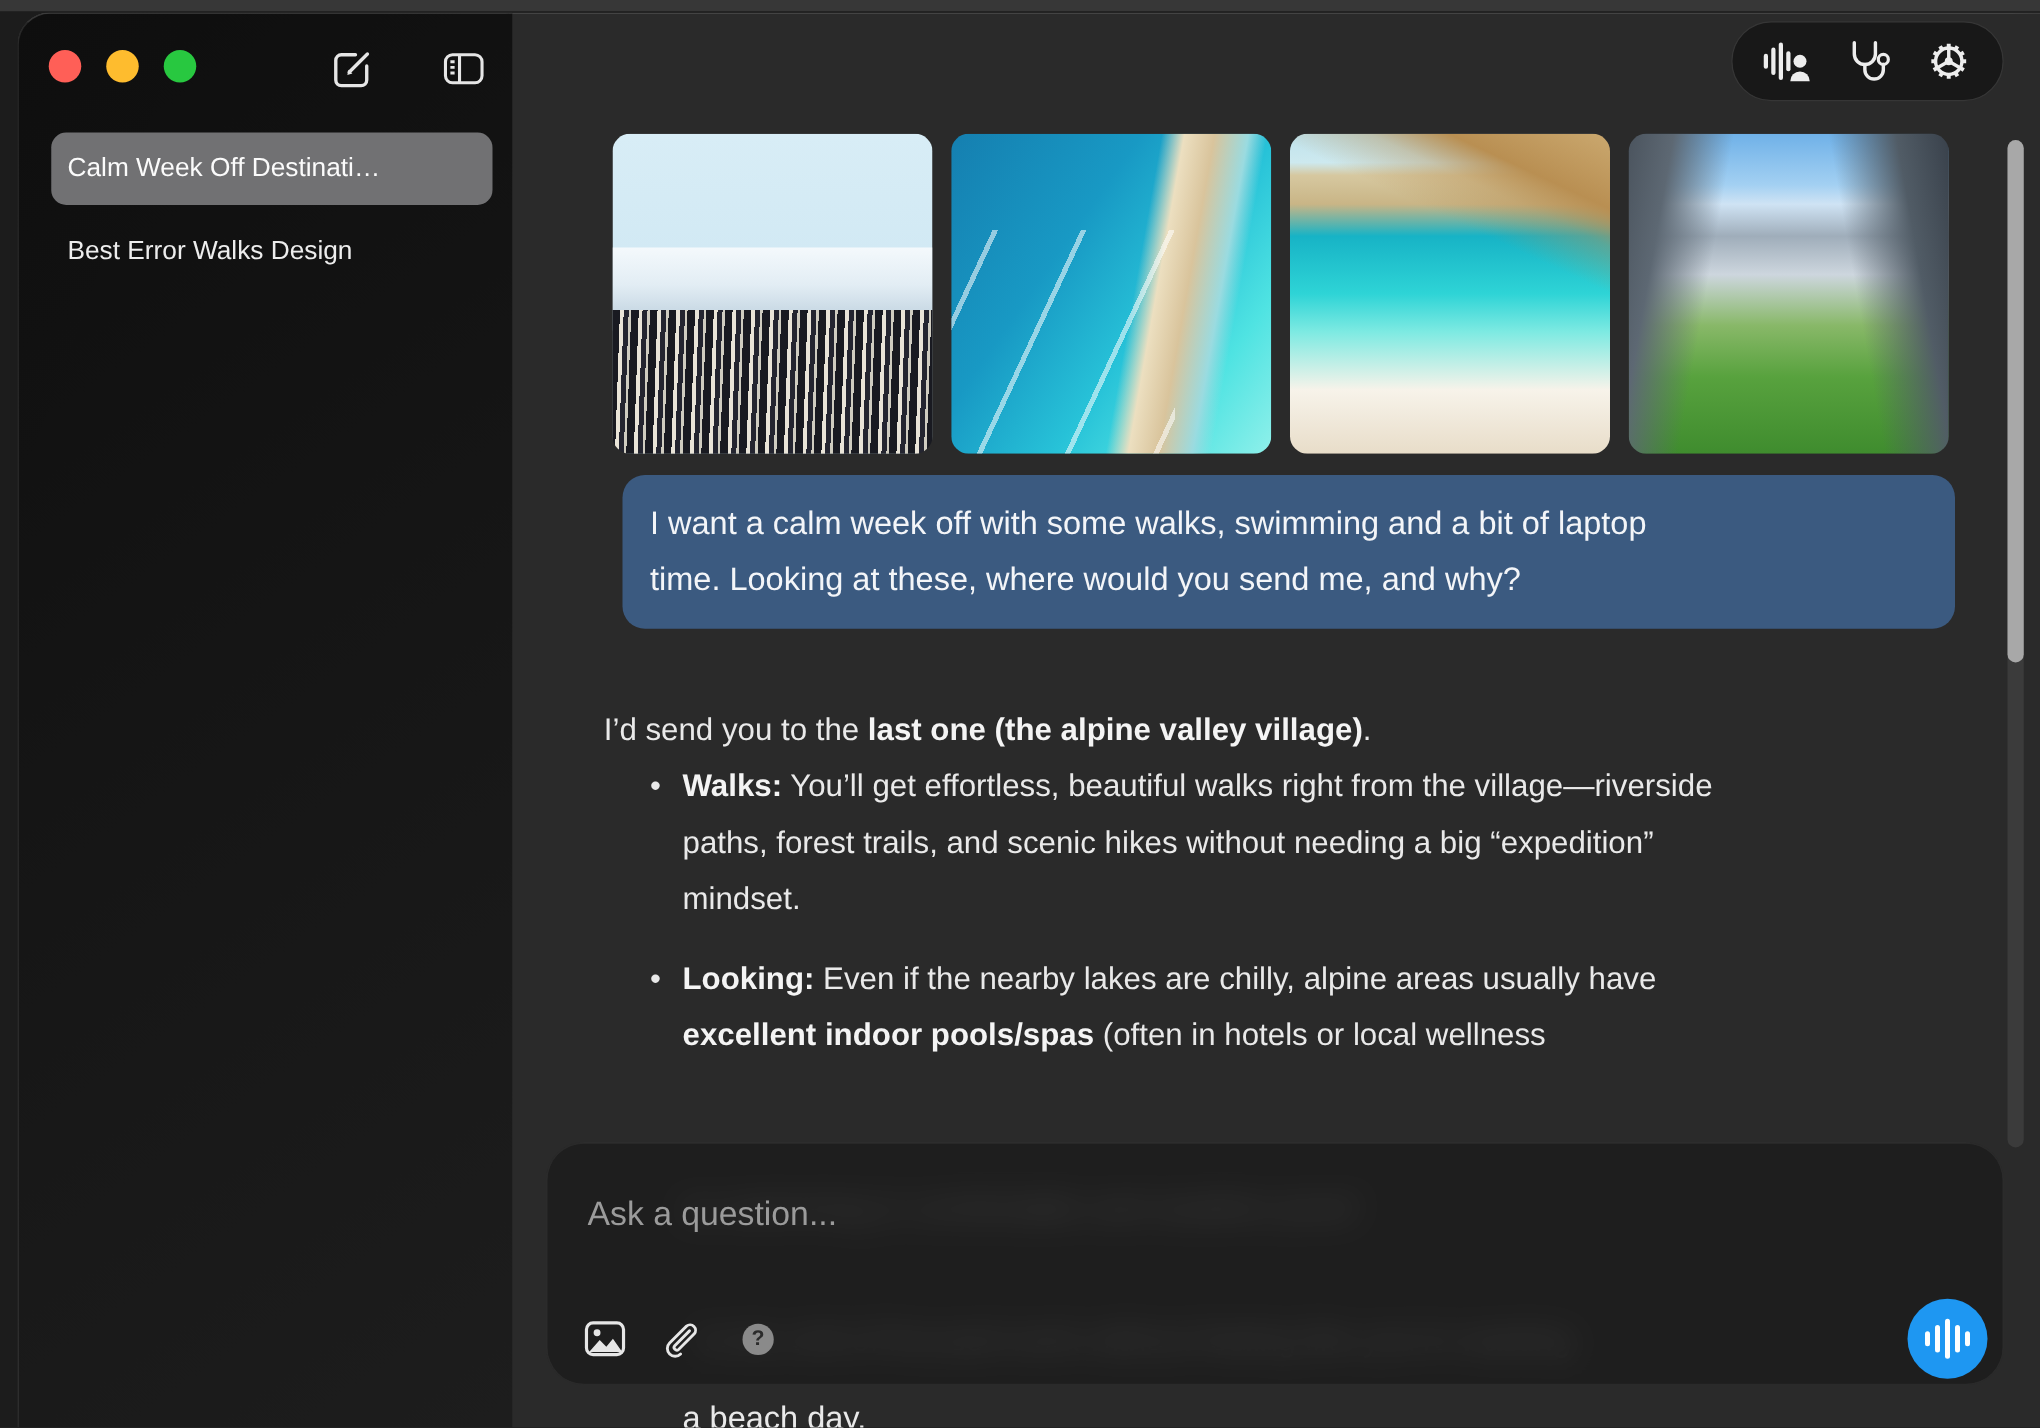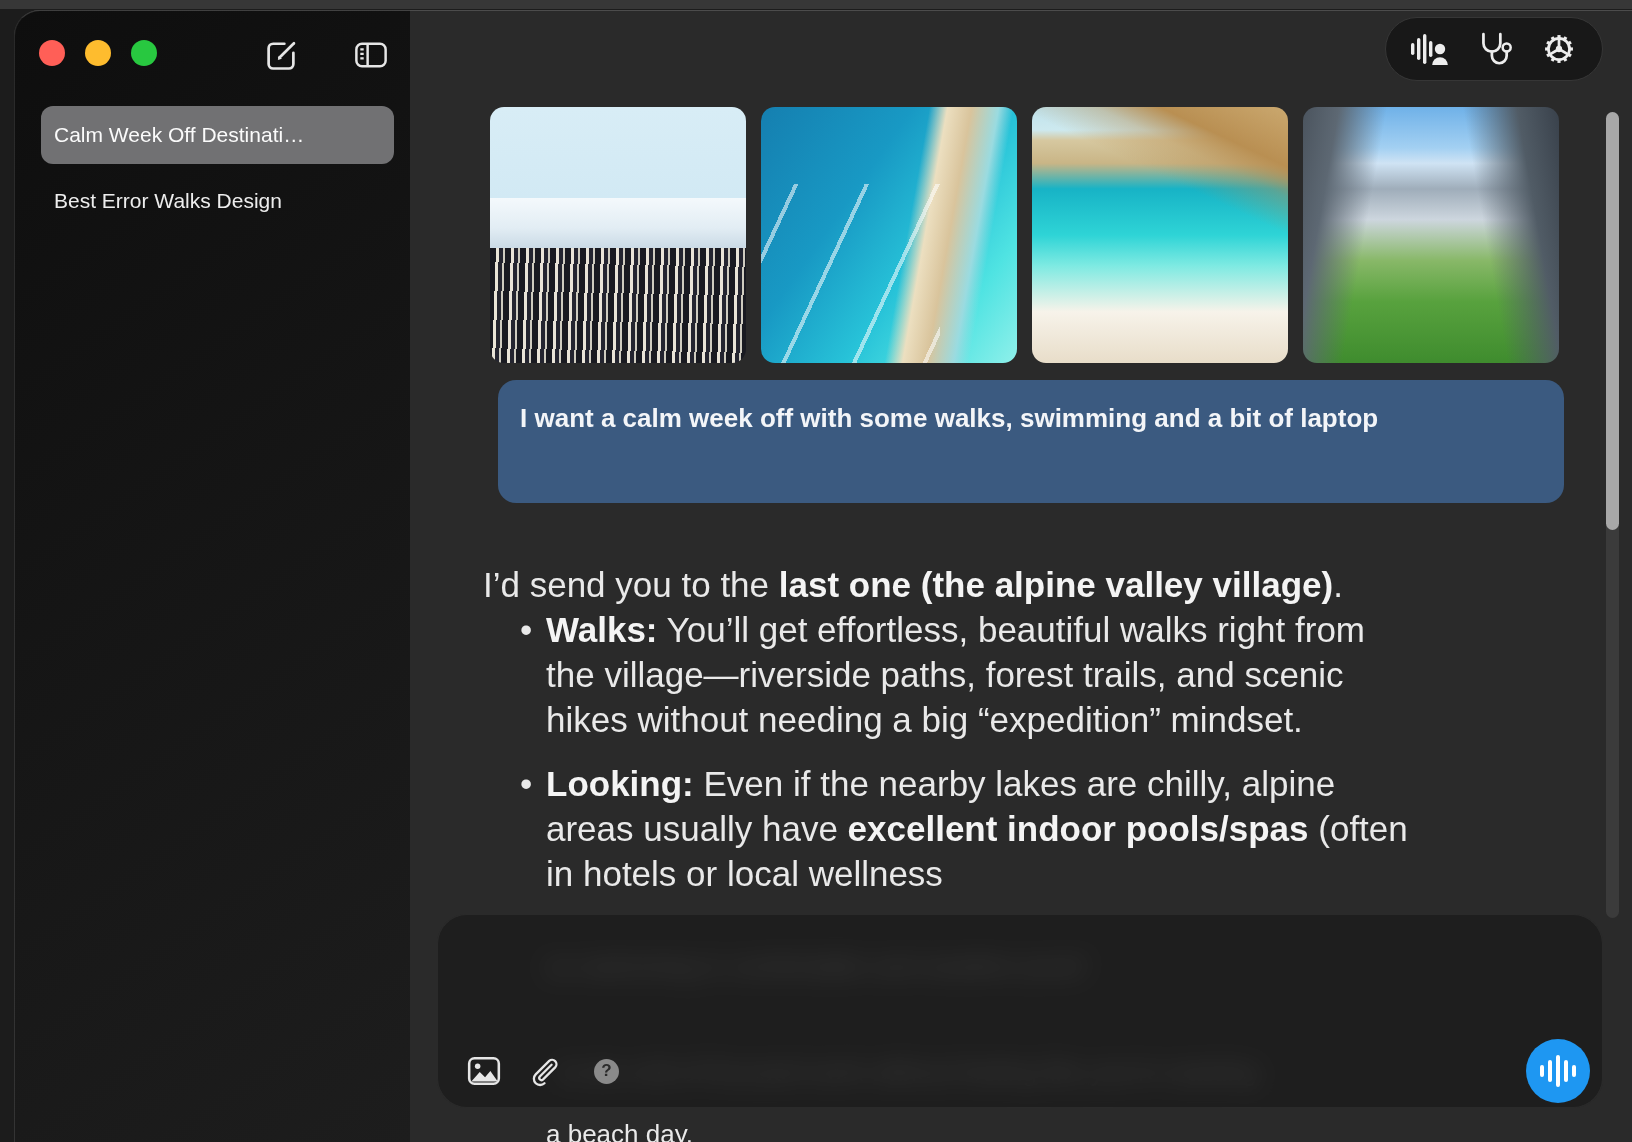--- a/index.html
+++ b/index.html
@@ -68,25 +68,25 @@
       linear-gradient(180deg,#bfe2ec 0%,#cde9ef 9%,#d6c8a0 13%,#c9b586 22%,#17b3c6 32%,#2ed4d6 50%,#7eeae2 62%,#f7f3ea 80%,#e8ddc9 100%);}
   .photo.p4{left:1303px;
     background-image:
       linear-gradient(100deg,#4b545e 0%,#5d6873 12%,transparent 28%),
       linear-gradient(260deg,#39414b 0%,#515c66 14%,transparent 32%),
       linear-gradient(180deg,#6fb1e8 0%,#a3d0f2 16%,#cfe3f4 22%,#9fadba 32%,#cdd6de 44%,#88b868 60%,#58a23e 76%,#3f8c2e 100%);}
   
   .bubble{
     position:absolute;left:498px;top:380px;width:1066px;height:123px;border-radius:18px;
     background:#3b5a80;color:#f3f5f8;font-size:26px;line-height:45px;
-    padding:16px 0 0 22px;z-index:2;font-weight:bold;
+    padding:16px 0 0 22px;z-index:2;
   }
   .bubble div{white-space:nowrap;}
   
-  .answer{position:absolute;left:483px;top:562px;width:995px;font-size:35px;line-height:45px;
+  .answer{position:absolute;left:483px;top:562px;width:995px;font-size:25px;line-height:45px;
     color:#e9e9e9;z-index:2;}
   .answer strong{font-weight:700;color:#f4f4f4;}
   .answer .heading{margin:21px 0 25px 0;}
   .blist{list-style:none;margin:0;padding:0;width:935px;}
   .blist li{position:relative;padding-left:63px;margin-bottom:19px;}
   .blist .dot{position:absolute;left:37px;top:0;}
   
   .ob{position:absolute;font-size:26px;line-height:45px;white-space:nowrap;z-index:3;color:#cfcfcf;}
   .ob.ob1{left:546px;top:944px;}
   .ob.ob2{left:560px;top:1050px;}
@@ -207,35 +207,37 @@
   </button>
 </div>
 
 <div class="photo p1"></div>
 <div class="photo p2"></div>
 <div class="photo p3"></div>
 <div class="photo p4"></div>
 
 <div class="bubble">
   <div>I want a calm week off with some walks, swimming and a bit of laptop</div>
+  <div>time. Looking at these, where would you send me, and why?</div>
 </div>
 
 <div class="answer">
   <p class="intro" style="margin:0"><span>I’d send you to the </span><strong>last one (the alpine valley village)</strong><span>.</span></p>
   <ul class="blist">
     <li><span class="dot">•</span><strong>Walks:</strong><span> You’ll get effortless, beautiful walks right from the village—riverside paths, forest trails, and scenic hikes without needing a big “expedition” mindset.</span></li>
     <li><span class="dot">•</span><strong>Looking:</strong><span> Even if the nearby lakes are chilly, alpine areas usually have </span><strong>excellent indoor pools/spas</strong><span> (often in hotels or local wellness</span></li>
   </ul>
 </div>
 
 <div class="ob ob1">so swimming is comfortable and weather-proof</div>
 <div class="ob ob2">to do a bit of focused work without feeling like you’re wasting</div>
 <div class="ob ob3">a beach day.</div>
 
 <div class="composer">
+  <input class="ask-input" type="text" placeholder="Ask a question..." style="">
   <div class="composer-actions">
     <button class="act-btn">
       <svg viewBox="0 0 34 34" width="36" height="36">
         <rect x="3" y="5" width="28" height="24" rx="5" fill="none" stroke="#e6e6e6" stroke-width="2.4"></rect>
         <circle cx="11" cy="12.5" r="2.6" fill="#e6e6e6"></circle>
         <path d="M5 27 l8 -9 5 5 5 -6 7 10 z" fill="#e6e6e6"></path>
       </svg>
     </button>
     <button class="act-btn">
       <svg viewBox="0 0 32 32" width="32" height="32">

